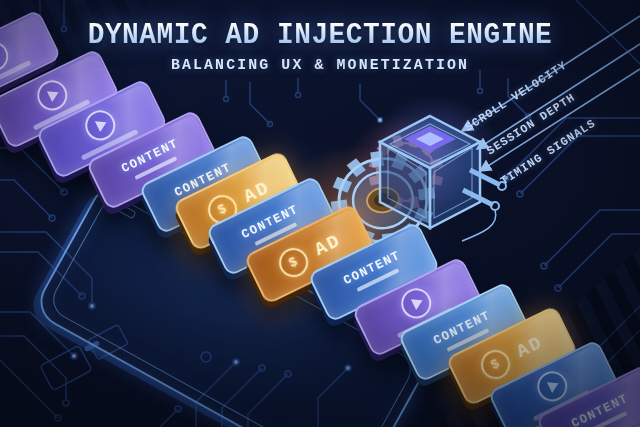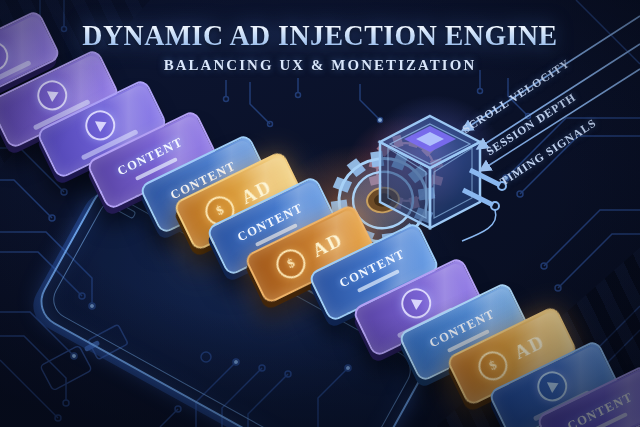--- a/index.html
+++ b/index.html
@@ -1,18 +1,18 @@
 <!DOCTYPE html>
 <html><head>
 <meta charset="utf-8">
 <style>
   html,body{margin:0;padding:0;background:#05080f;}
   #stage{
     position:relative;width:640px;height:427px;overflow:hidden;
-    font-family:Liberation Serif, serif;
+    font-family:Liberation Mono, monospace;
     background:linear-gradient(160deg,#0d1634 0%,#0a1128 45%,#070d1f 100%);
   }
   
   .layer{position:absolute;inset:0;}
   #circuits{z-index:1;}
   .stripes{position:absolute;z-index:2;pointer-events:none;
     background:repeating-linear-gradient(64deg,rgba(3,6,16,.6) 0 12px,rgba(24,36,70,.28) 12px 24px);}
   #stripes-br{right:0;bottom:0;width:310px;height:230px;opacity:.75;
     clip-path:polygon(34% 100%,100% 22%,100% 100%);}
   #stripes-tl{left:0;top:0;width:250px;height:210px;opacity:.35;

